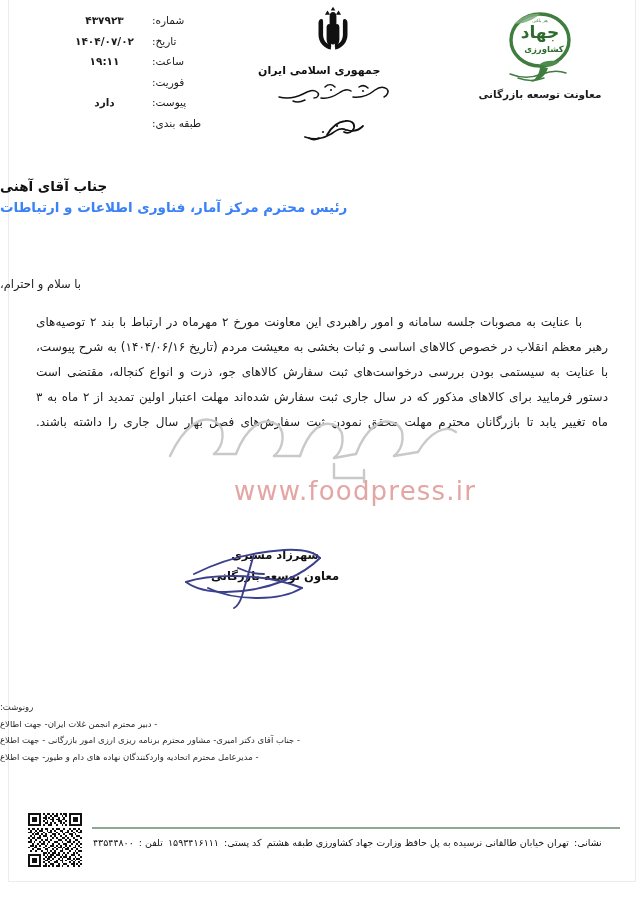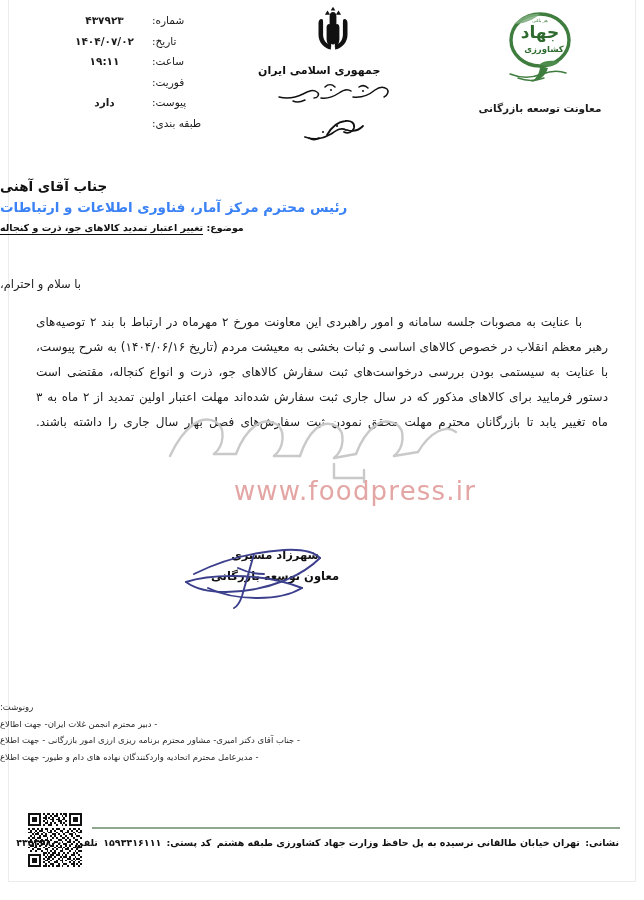--- a/index.html
+++ b/index.html
@@ -94,21 +94,21 @@
 
   
   .ministry {
     position: absolute;
     top: 8px;
     left: 455px;
     width: 170px;
     text-align: center;
   }
   .ministry-caption {
-    margin-top: 14px;
+    margin-top: 0;
     font-size: 10.5px;
     font-weight: bold;
     color: #1b1b1b;
     letter-spacing: -0.2px;
   }
 
   
   .addressee {
     position: absolute;
     top: 176px;
@@ -259,24 +259,24 @@
     left: 92px;
     width: 528px;
     height: 2px;
     background: #8fa88f;
   }
   .footer-text {
     position: absolute;
     top: 25px;
     left: 92px;
     width: 528px;
-    text-align: center;
+    text-align: left;
     direction: rtl;
     font-size: 9.5px;
-    font-weight: bold;
+    font-weight: normal;
     color: #111;
     letter-spacing: -0.1px;
     white-space: nowrap;
   }
   .footer-text span { margin: 0 1px; }
   .fnum { letter-spacing: 0.4px; }
 </style>
 </head>
 <body>
 
@@ -370,24 +370,20 @@
           <path d="M22 70 C30 73 40 73 48 70"></path>
         </g>
       </svg>
       <div class="ministry-caption">معاونت توسعه بازرگانی</div>
     </div>
   </div>
 
   <div class="addressee">
     <div class="addressee-name">جناب آقای آهنی</div>
     <div class="addressee-title">رئیس محترم مرکز آمار، فناوری اطلاعات و ارتباطات</div>
-    <div class="subject">
-      <span>موضوع:</span>
-      <span class="subject-text">تغییر اعتبار تمدید کالاهای جو، ذرت و کنجاله</span>
-    </div>
   </div>
 
   <div class="greeting">با سلام و احترام،</div>
   <div class="body-text">با عنایت به مصوبات جلسه سامانه و امور راهبردی این معاونت مورخ ۲ مهرماه در ارتباط با بند ۲ توصیه‌های رهبر معظم انقلاب در خصوص کالاهای اساسی و ثبات بخشی به معیشت مردم (تاریخ ۱۴۰۴/۰۶/۱۶) به شرح پیوست، با عنایت به سیستمی بودن بررسی درخواست‌های ثبت سفارش کالاهای جو، ذرت و انواع کنجاله، مقتضی است دستور فرمایید برای کالاهای مذکور که در سال جاری ثبت سفارش شده‌اند مهلت اعتبار اولین تمدید از ۲ ماه به ۳ ماه تغییر یابد تا بازرگانان محترم مهلت محقق نمودن ثبت سفارش‌های فصل بهار سال جاری را داشته باشند.</div>
 
   <svg class="wm-script" viewBox="0 0 360 90">
     <g stroke="#c9c9c9" fill="none" stroke-width="2.4" stroke-linecap="round" stroke-linejoin="round">
       <path d="M20 58 C34 28 52 16 66 24 C76 30 74 48 64 56"></path>
       <path d="M86 56 C96 30 112 18 126 26 C136 32 134 50 124 58"></path>
       <path d="M150 58 C158 34 172 20 186 28 C196 34 194 52 184 60"></path>

